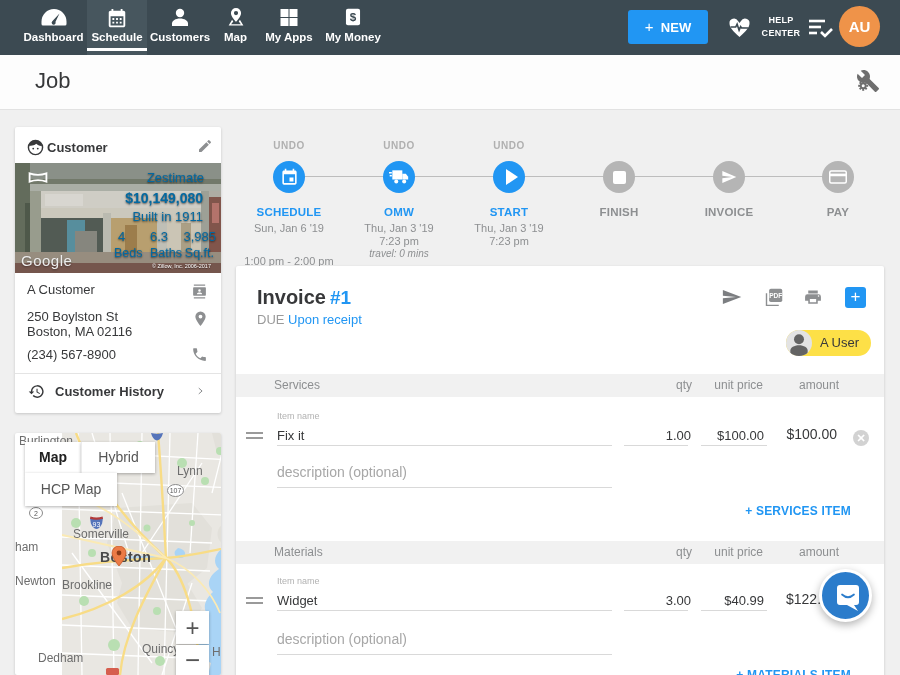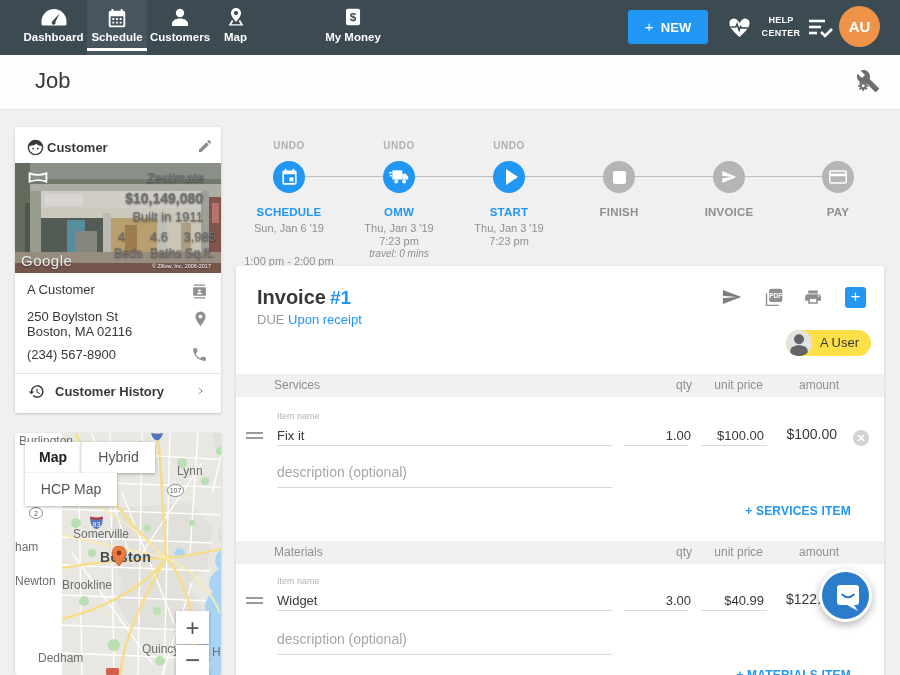--- a/index.html
+++ b/index.html
@@ -25,21 +25,21 @@
 #jobbar { position:absolute; left:0; top:55px; width:900px; height:55px; background:#fdfdfd;
   border-bottom:1px solid #e2e2e2; }
 #jobbar h1 { position:absolute; left:35px; top:13px; font-size:22px; font-weight:normal; color:#37383a; }
 
 
 .card { position:absolute; background:#fff; border-radius:2px; box-shadow:0 1px 3px rgba(0,0,0,0.18);padding-left:47px; }
 #cust { left:15px; top:127px; width:206px; height:286px; }
 #cust-h { position:absolute; left:0; top:0; width:206px; height:36px; }
 #cust-h .t { position:absolute; left:32px; top:13px; font-size:13px; font-weight:bold; color:#37383a; }
 #photo { position:absolute; left:0; top:36px; width:206px; height:110px; overflow:hidden; }
-.ph-txt { position:absolute; right:8px; color:#737373; text-align:right;
+.ph-txt { position:absolute; right:8px; color:#0369a1; text-align:right;
   text-shadow:0 1px 2px rgba(0,0,0,0.6); }
 #contact { position:absolute; left:0; top:146px; width:206px; }
 .ctext { font-size:13px; color:#37383a; }
 
 
 #mapc { left:15px; top:433px; width:206px; height:242px; overflow:hidden; }
 .mapbtn { position:absolute; background:#fff; box-shadow:0 1px 3px rgba(0,0,0,0.3);
   font-size:14px; color:#565656; text-align:center; }
 
 
@@ -105,20 +105,26 @@
         <path fill="#fff" d="M9.5 10.5c4.5 0 8 2.2 8 5V18h-16v-2.5c0-2.8 3.5-5 8-5z"></path>
       </svg>
     <div class="lbl">Customers</div>
   </div>
   <div class="tab" style="left:213px; width:45px;">
     <svg class="tico" width="17" height="18" viewBox="0 0 20 22">
         <path fill="#fff" d="M10 0 a6.2 6.2 0 0 1 6.2 6.2 C16.2 10.8 10 17 10 17 S3.8 10.8 3.8 6.2 A6.2 6.2 0 0 1 10 0 Z M10 3.6 a2.6 2.6 0 1 0 0 5.2 a2.6 2.6 0 0 0 0-5.2 Z"></path>
         <path fill="#fff" d="M5.2 14.5 L1 21.5 L19 21.5 L14.8 14.5 L13.3 16.6 L16 20 L4 20 L6.7 16.6 Z"></path>
       </svg>
     <div class="lbl">Map</div>
+  </div>
+  <div class="tab" style="left:262px; width:54px;">
+    <svg class="tico" width="19" height="19" viewBox="0 0 19 19">
+        <path fill="#fff" d="M1 1h8v8H1zM10 1h8v8h-8zM1 10h8v8H1zM10 10h8v8h-8z"></path>
+      </svg>
+    <div class="lbl">My Apps</div>
   </div>
   <div class="tab" style="left:322px; width:62px;">
     <svg class="tico" width="20" height="18" viewBox="0 0 24 23">
         <rect x="3" y="1" width="18" height="21" rx="2.5" fill="#fff"></rect>
         <text x="12" y="16.5" font-size="15" font-weight="bold" fill="#3c4a52" text-anchor="middle" font-family="Liberation Sans">$</text>
       </svg>
     <div class="lbl">My Money</div>
   </div>
 
   <div id="newbtn"><span style="font-size:15px; font-weight:normal;">+</span>&nbsp;&nbsp;NEW</div>
@@ -200,21 +206,21 @@
       <rect y="100" width="206" height="10" fill="#7c5a4e"></rect>
       <rect width="206" height="110" fill="rgba(55,60,65,0.10)"></rect>
     </svg>
     <svg class="abs" style="left:13px; top:8px;" width="20" height="13" viewBox="0 0 26 17">
         <path fill="none" stroke="#fff" stroke-width="2.4" d="M2 3 C9 5.5 17 5.5 24 3 L24 14 C17 11.5 9 11.5 2 14 Z"></path>
       </svg>
     <div class="ph-txt" style="top:7px; right:17px; font-size:13px;">Zestimate</div>
     <div class="ph-txt" style="top:27px; right:18px; font-size:14px; font-weight:bold;">$10,149,080</div>
     <div class="ph-txt" style="top:46px; right:18px; font-size:13px;">Built in 1911</div>
     <div class="ph-txt" style="top:66px; font-size:13px; left:100px; width:13px; text-align:center; right:auto;">4</div>
-    <div class="ph-txt" style="top:66px; font-size:13px; left:134px; width:20px; text-align:center; right:auto;">4.6</div>
+    <div class="ph-txt" style="top:66px; font-size:13px; left:134px; width:20px; text-align:center; right:auto;">6.3</div>
     <div class="ph-txt" style="top:66px; font-size:13px; right:5px;">3,985</div>
     <div class="ph-txt" style="top:83px; font-size:12.5px; left:99px; right:auto;">Beds</div>
     <div class="ph-txt" style="top:83px; font-size:12.5px; left:135px; right:auto;">Baths</div>
     <div class="ph-txt" style="top:83px; font-size:12.5px; right:7px;">Sq.ft.</div>
     <div class="abs" style="left:6px; top:89px; font-size:15px; color:#ededed; letter-spacing:0.5px; text-shadow:0 1px 2px rgba(0,0,0,0.4);">Google</div>
     <div class="abs" style="right:10px; top:100px; font-size:5.5px; color:#fff; text-shadow:0 1px 1px rgba(0,0,0,0.5);">© Zillow, Inc. 2006-2017</div>
   </div>
   <div id="contact">
     <div class="ctext abs" style="left:12px; top:9px;">A Customer</div>
     <svg class="abs" style="left:176px; top:9px;" width="17" height="19" viewBox="0 0 24 24">

